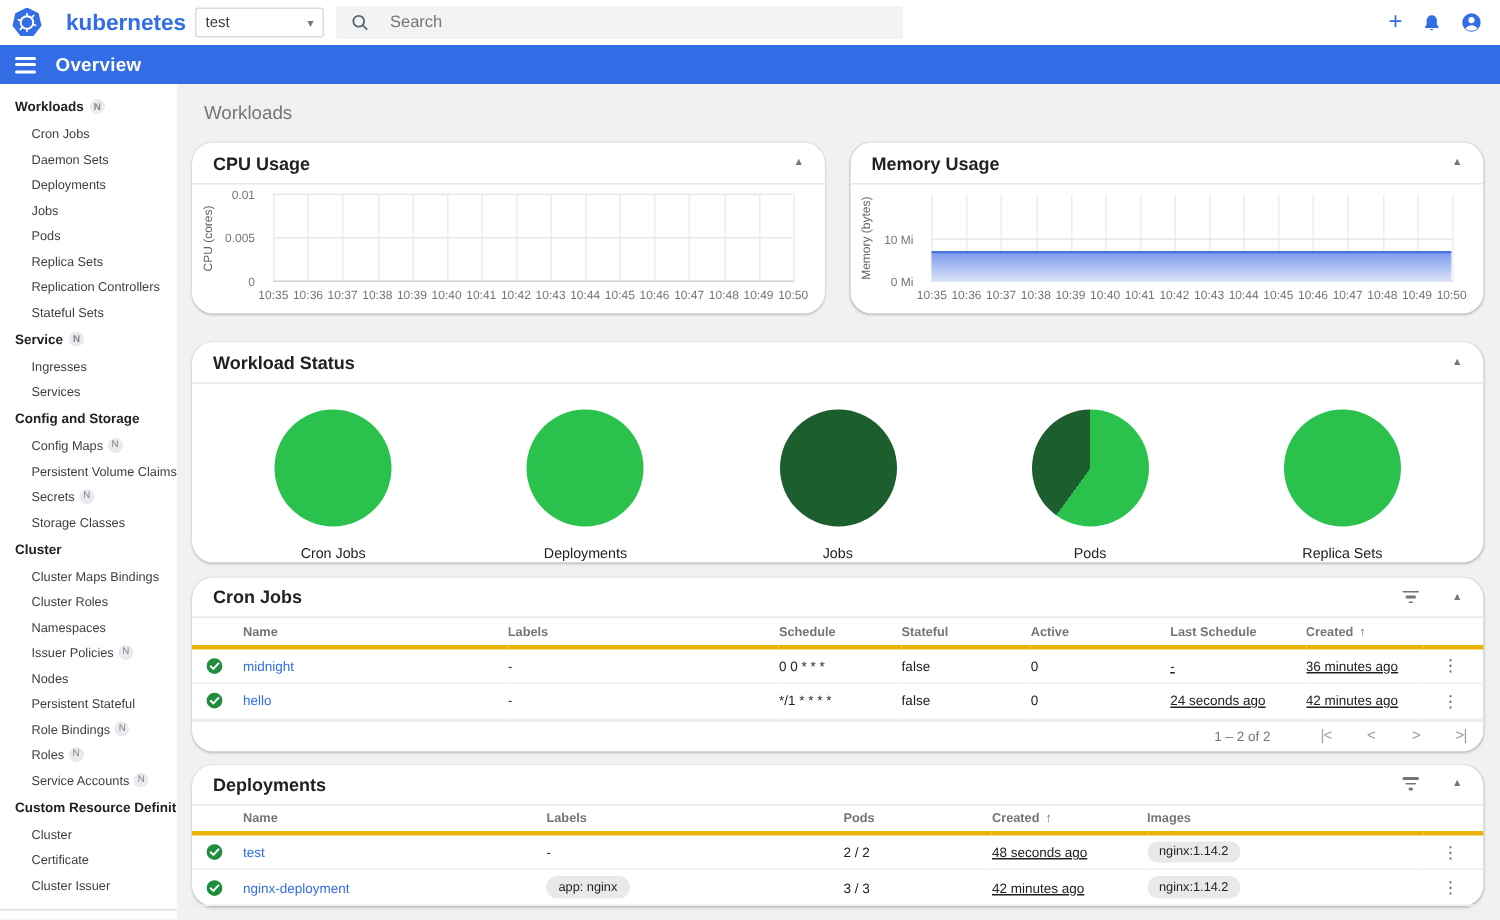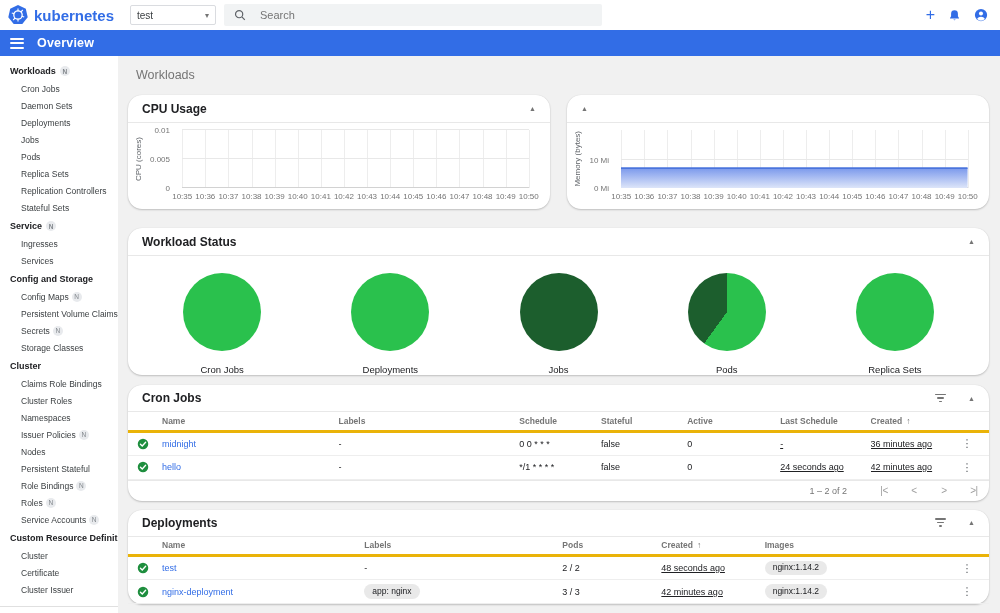--- a/index.html
+++ b/index.html
@@ -4,21 +4,21 @@
 <style>
   * { box-sizing: border-box; }
   html,body { margin:0; padding:0; }
   body {
     width:1000px; height:613px; overflow:hidden;
     font-family:"Liberation Sans", sans-serif;
     background:#f1f1f1; color:#202124;
   }
   
   .topbar { height:30px; background:#fff; display:flex; align-items:center; padding:0 12px 0 8px; position:relative; z-index:3; }
-  .logo { display:flex; align-items:center; gap:6px; color:#326de6; font-weight:700; font-size:15px; width:116px; cursor:pointer; }
+  .logo { display:flex; align-items:center; gap:16px; color:#326de6; font-weight:700; font-size:15px; width:116px; cursor:pointer; }
   .ns-select { margin-left:6px; width:86px; height:20px; border:1px solid #dadce0; border-radius:2px; background:#fff;
     display:flex; align-items:center; justify-content:space-between; padding:0 6px; font-size:10px; color:#3c4043; cursor:pointer; }
   .ns-caret { color:#757575; font-size:8px; }
   .search-bar { margin-left:8px; width:378px; height:22px; background:#f1f3f4; border-radius:2px;
     display:flex; align-items:center; gap:12px; padding:0 10px; }
   .search-bar input { flex:1; border:0; background:transparent; outline:none; font-size:11px; color:#3c4043; font-family:inherit; }
   .top-actions { margin-left:auto; display:flex; align-items:center; gap:13px; color:#326de6; }
   .plus-btn { font-size:16px; font-weight:400; line-height:1; cursor:pointer; }
   .icon-btn { cursor:pointer; display:flex; align-items:center; }
   
@@ -189,21 +189,21 @@
         <span>Secrets</span>
         <span class="badge-n">N</span>
       </div>
       <div class="side-item">
         <span>Storage Classes</span>
       </div>
       <div class="side-header">
         <span>Cluster</span>
       </div>
       <div class="side-item">
-        <span>Claims Role Bindings</span>
+        <span>Cluster Maps Bindings</span>
       </div>
       <div class="side-item">
         <span>Cluster Roles</span>
       </div>
       <div class="side-item">
         <span>Namespaces</span>
       </div>
       <div class="side-item">
         <span>Issuer Policies</span>
         <span class="badge-n">N</span>
@@ -293,20 +293,21 @@
               <span style="left: 72.4%;">10:46</span>
               <span style="left: 78.8%;">10:47</span>
               <span style="left: 85.2%;">10:48</span>
               <span style="left: 91.6%;">10:49</span>
               <span style="left: 98%;">10:50</span>
             </div>
           </div>
       </section>
       <section class="card">
         <div class="card-head">
+          <span class="card-title">Memory Usage</span>
           <span class="caret-up">▲</span>
         </div>
         <div class="chart" id="chart-memory">
             <div class="ylab">Memory (bytes)</div>
             <div class="ygut">
               <span style="bottom: 0%;">0 Mi</span>
               <span style="bottom: 47.619%;">10 Mi</span>
             </div>
             <div class="plot">
               <div class="gl-v" style="left: 2%;"></div>

